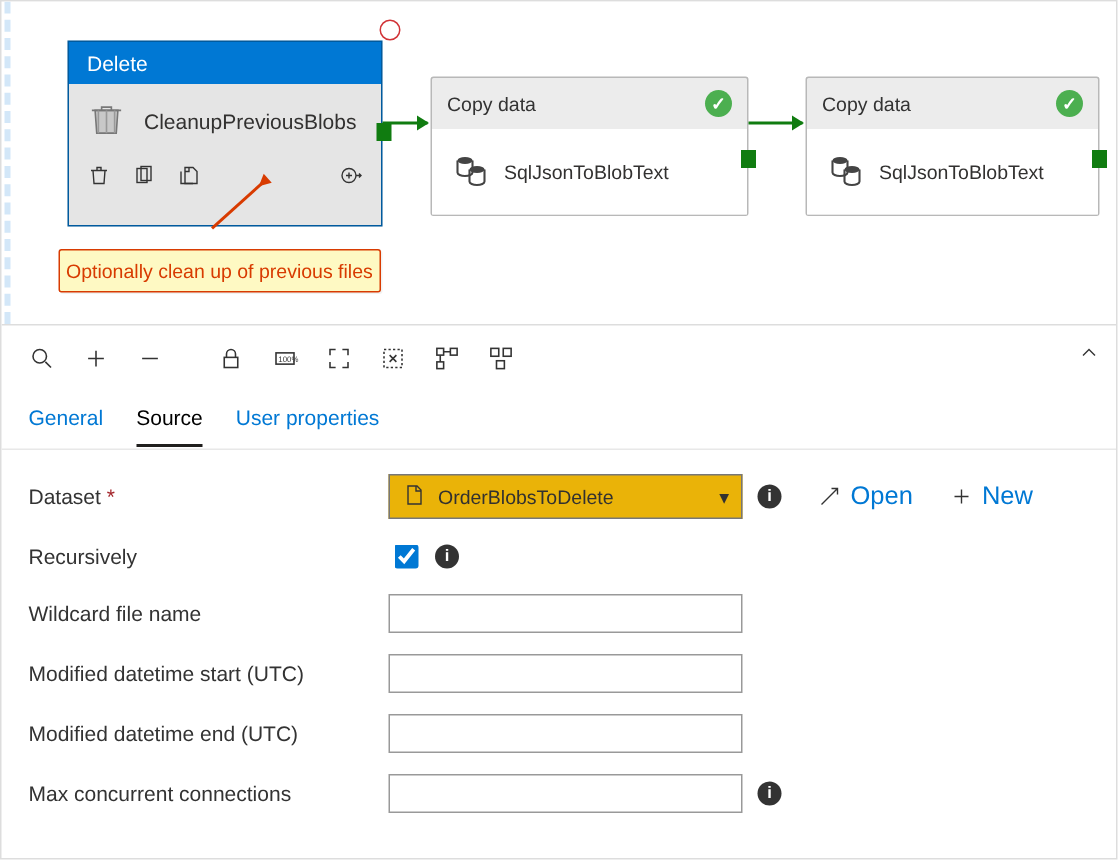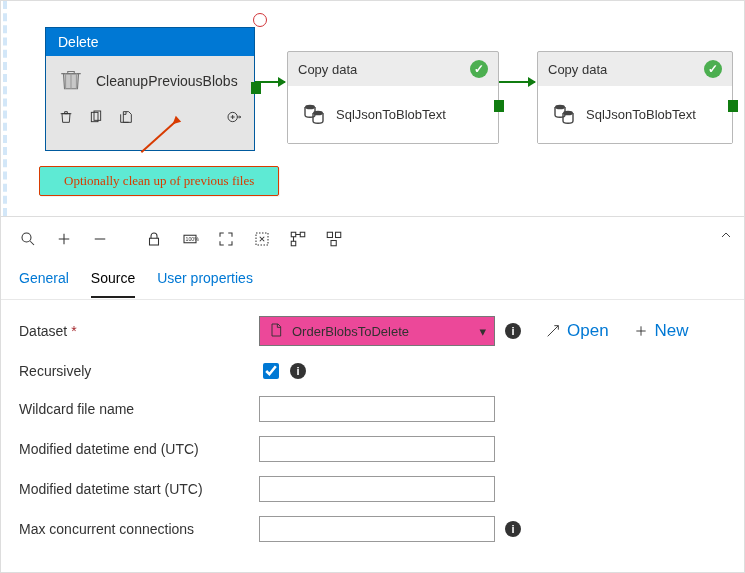--- a/index.html
+++ b/index.html
@@ -113,26 +113,25 @@
   }
   .annot-line::after{
     content:"";position:absolute;left:42px;top:-3px;
     border-right:8px solid #d83b01;border-top:4px solid transparent;border-bottom:4px solid transparent;
   }
   .annot-box {
     position: absolute;
     left: 32px; top: 165px;
     border: 1.5px solid #d83b01;
     color: #d83b01;
-    background: #5eead4;
-    padding: 6px 24px;
+    background: #fef9c3;
+    padding: 6px 4px;
     font-size: 13px;
     border-radius: 2px;
     box-shadow: 1px 1px 0 rgba(0,0,0,0.05);
-    font-family: Liberation Serif, serif;
   }
 
   
   .toolbar {
     display:flex;
     align-items:center;
     gap: 6px;
     border-top: 1px solid #ddd;
     padding: 6px 12px;
     height: 44px;
@@ -163,21 +162,21 @@
   
   .form { padding: 16px 18px; }
   .row { display:flex; align-items:center; margin-bottom: 14px; }
   .row .lbl { width: 240px; color:#333; font-size:14px;}
   .row .req { color:#a4262c; }
   .row input[type=text] {
     width: 236px; height: 26px; border:1px solid #999; padding: 2px 6px; font-size:13px;
   }
   .dropdown {
     width: 236px; height: 30px; border:1px solid #777; display:flex; align-items:center;
-    padding: 0 8px; gap:8px; cursor:pointer; background:#ec4899;
+    padding: 0 8px; gap:8px; cursor:pointer; background:#eab308;
   }
   .dropdown .caret { margin-left:auto; }
   .info {
     width:16px;height:16px;border-radius:50%;background:#333;color:#fff;display:inline-flex;
     align-items:center;justify-content:center;font-size:11px;font-weight:bold;margin-left:10px;
   }
   .linkbtn { color:#0078d4; display:inline-flex; align-items:center; gap:6px; margin-left:24px; cursor:pointer; font-size:17px;}
   .chk { width:16px;height:16px;accent-color:#0078d4; }
 
   
@@ -371,26 +370,26 @@
     <input type="checkbox" class="chk" checked="" style="">
     <span class="info" style="margin-left:8px">i</span>
   </div>
 
   <div class="row">
     <span class="lbl">Wildcard file name</span>
     <input type="text" style="">
   </div>
 
   <div class="row">
+    <span class="lbl">Modified datetime start (UTC)</span>
+    <input type="text" style="">
+  </div>
+
+  <div class="row">
     <span class="lbl">Modified datetime end (UTC)</span>
-    <input type="text" style="">
-  </div>
-
-  <div class="row">
-    <span class="lbl">Modified datetime start (UTC)</span>
     <input type="text" style="">
   </div>
 
   <div class="row">
     <span class="lbl">Max concurrent connections</span>
     <input type="text" style="">
     <span class="info">i</span>
   </div>
 
 </div>

